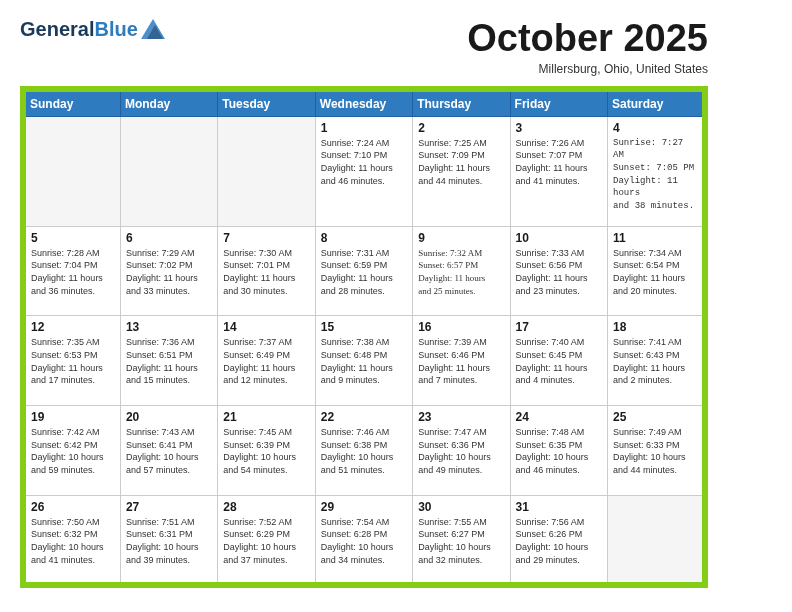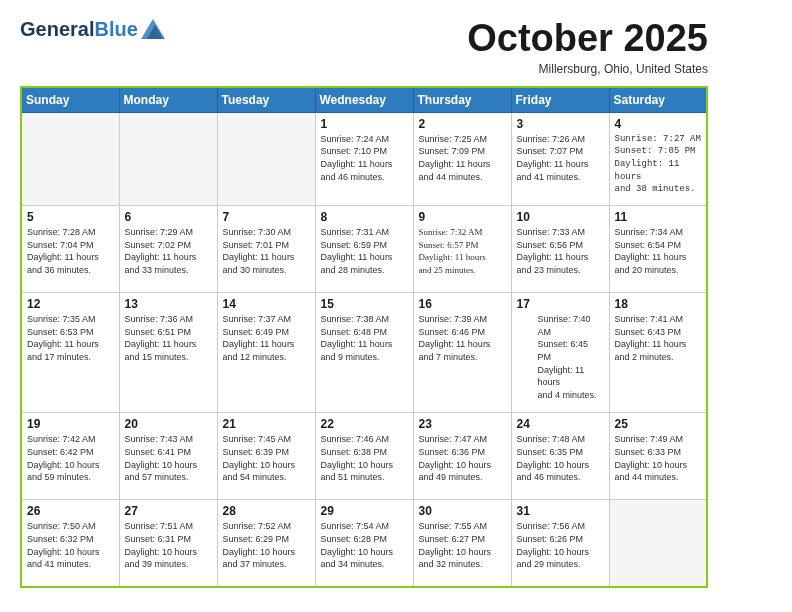--- a/index.html
+++ b/index.html
@@ -46,21 +46,21 @@
       color: #1a1a1a;
       line-height: 1.1;
     }
     .location {
       font-size: 12px;
       color: #333;
       margin-top: 2px;
     }
     .calendar {
       flex: 1;
-      border: 2px solid #84cc16;
+      border: 6px solid #84cc16;
       border-collapse: collapse;
       width: 100%;
       table-layout: fixed;
     }
     .calendar th {
       background: #2e7bbf;
       color: #fff;
       font-size: 12px;
       font-weight: bold;
       padding: 5px 4px;
@@ -245,21 +245,21 @@
           </td>
           <td>
             <div class="day-number">16</div>
             <div class="day-info" style="white-space: pre-line;">Sunrise: 7:39 AM
 Sunset: 6:46 PM
 Daylight: 11 hours
 and 7 minutes.</div>
           </td>
           <td>
             <div class="day-number">17</div>
-            <div class="day-info" style="white-space: pre-line; margin-left: 21px;">Sunrise: 7:40 AM
+            <div class="day-info" style="white-space: pre-line;">Sunrise: 7:40 AM
 Sunset: 6:45 PM
 Daylight: 11 hours
 and 4 minutes.</div>
           </td>
           <td>
             <div class="day-number">18</div>
             <div class="day-info" style="white-space: pre-line;">Sunrise: 7:41 AM
 Sunset: 6:43 PM
 Daylight: 11 hours
 and 2 minutes.</div>

